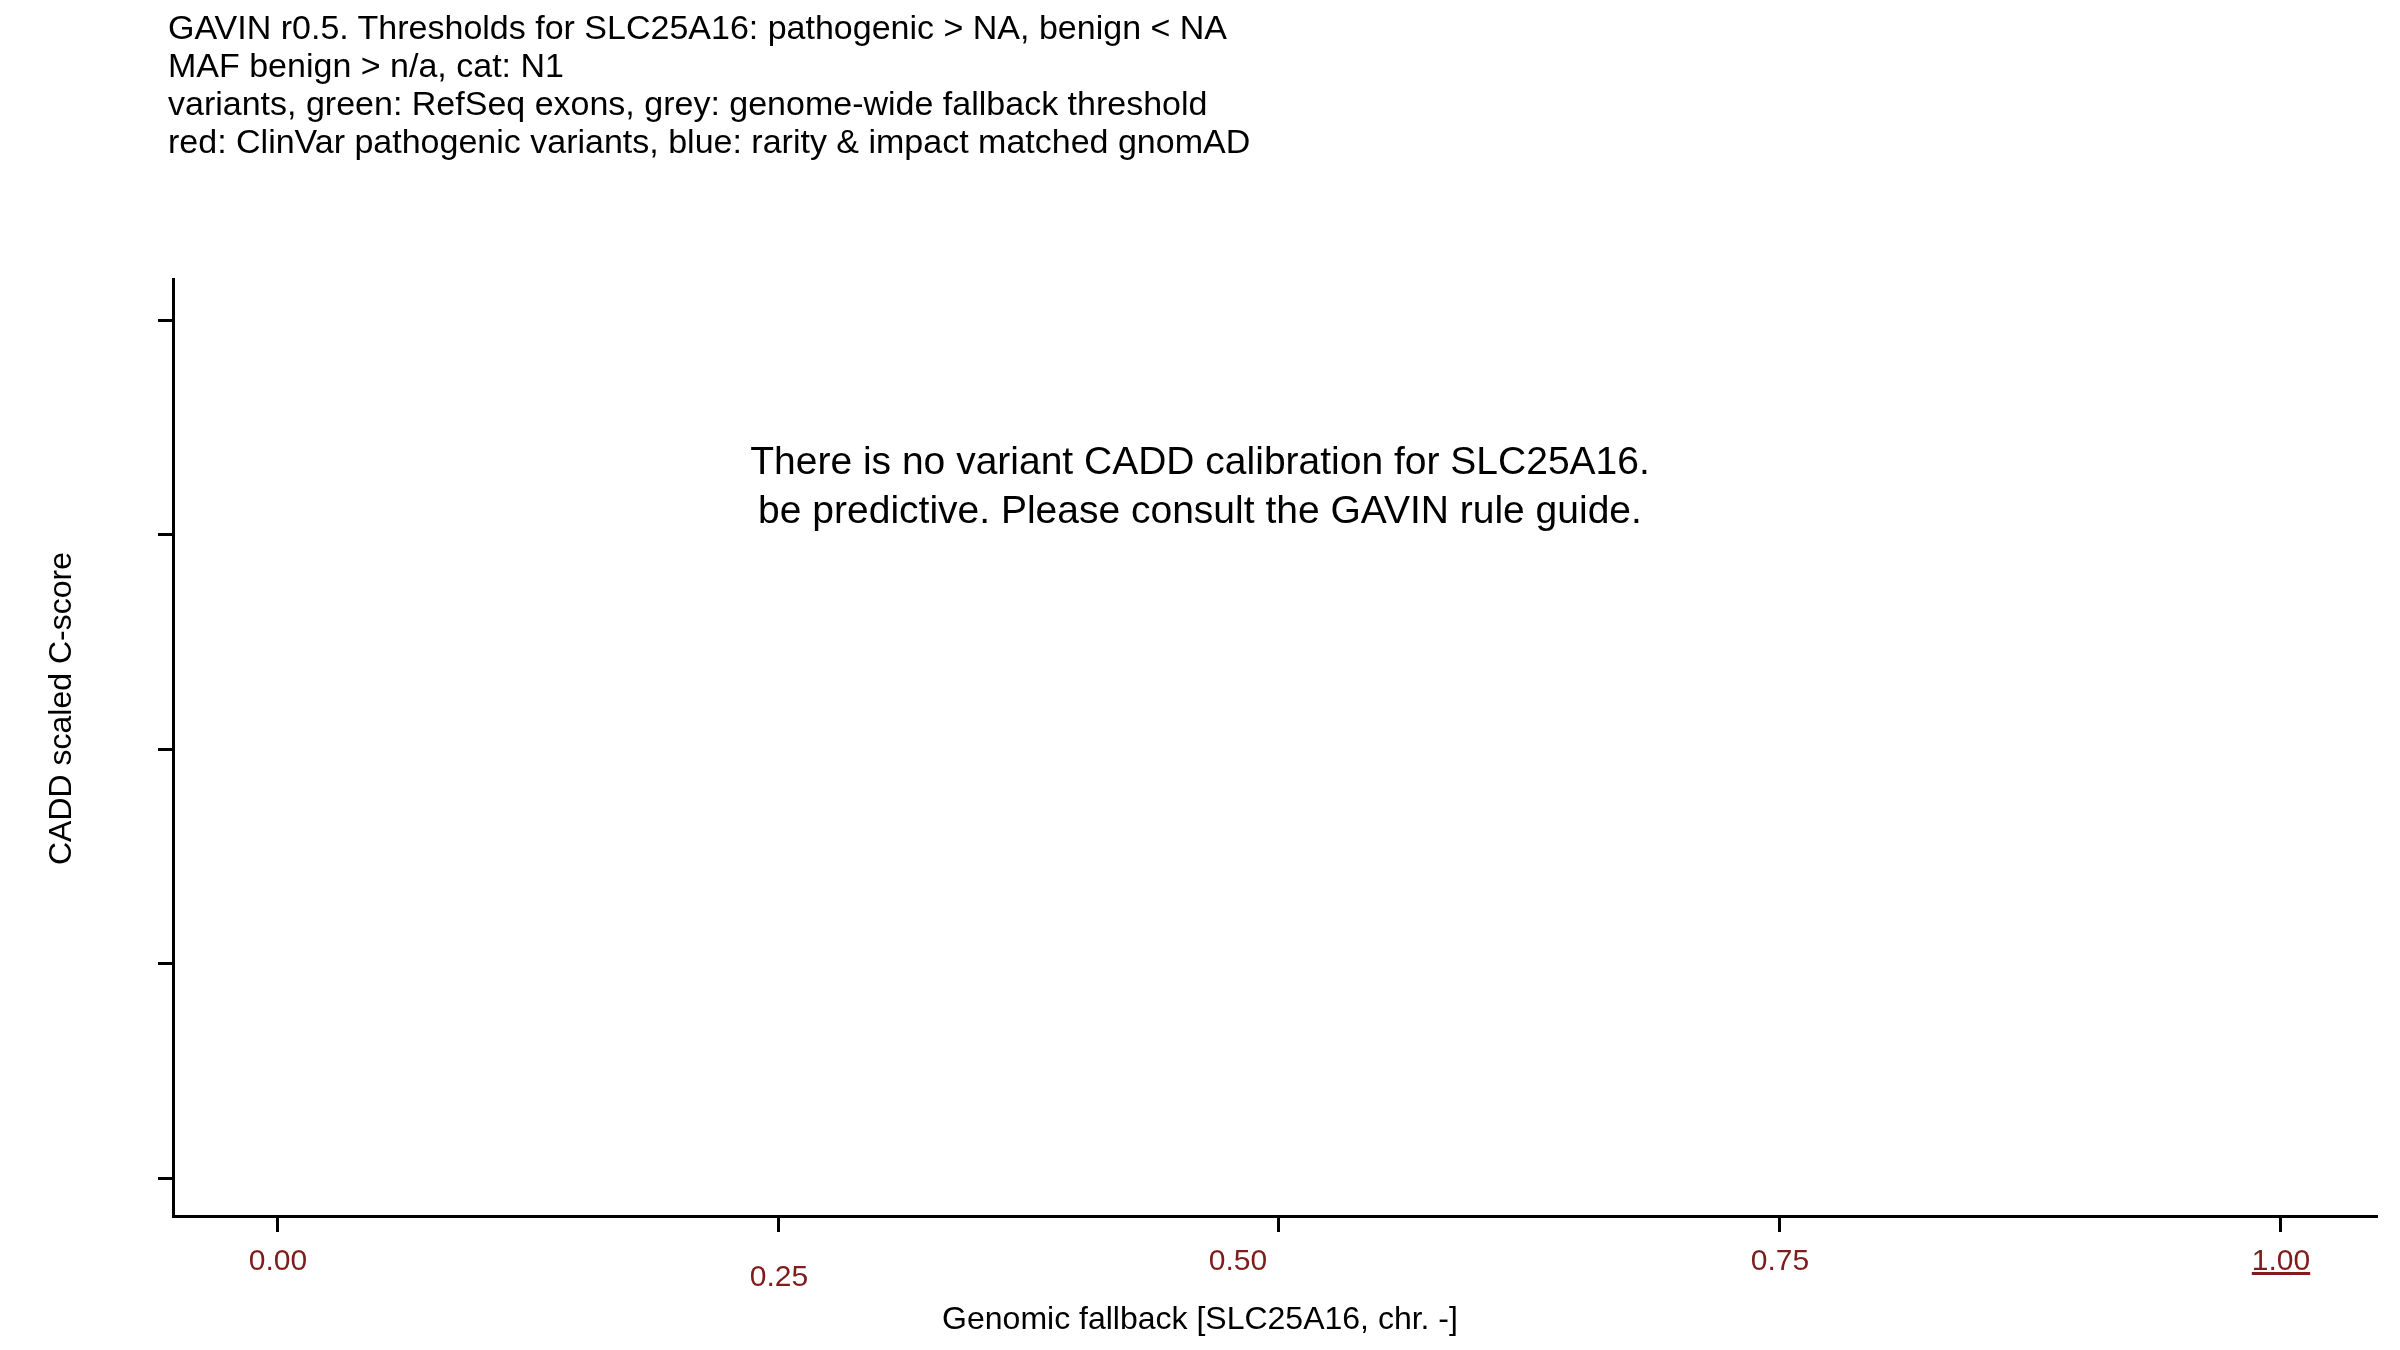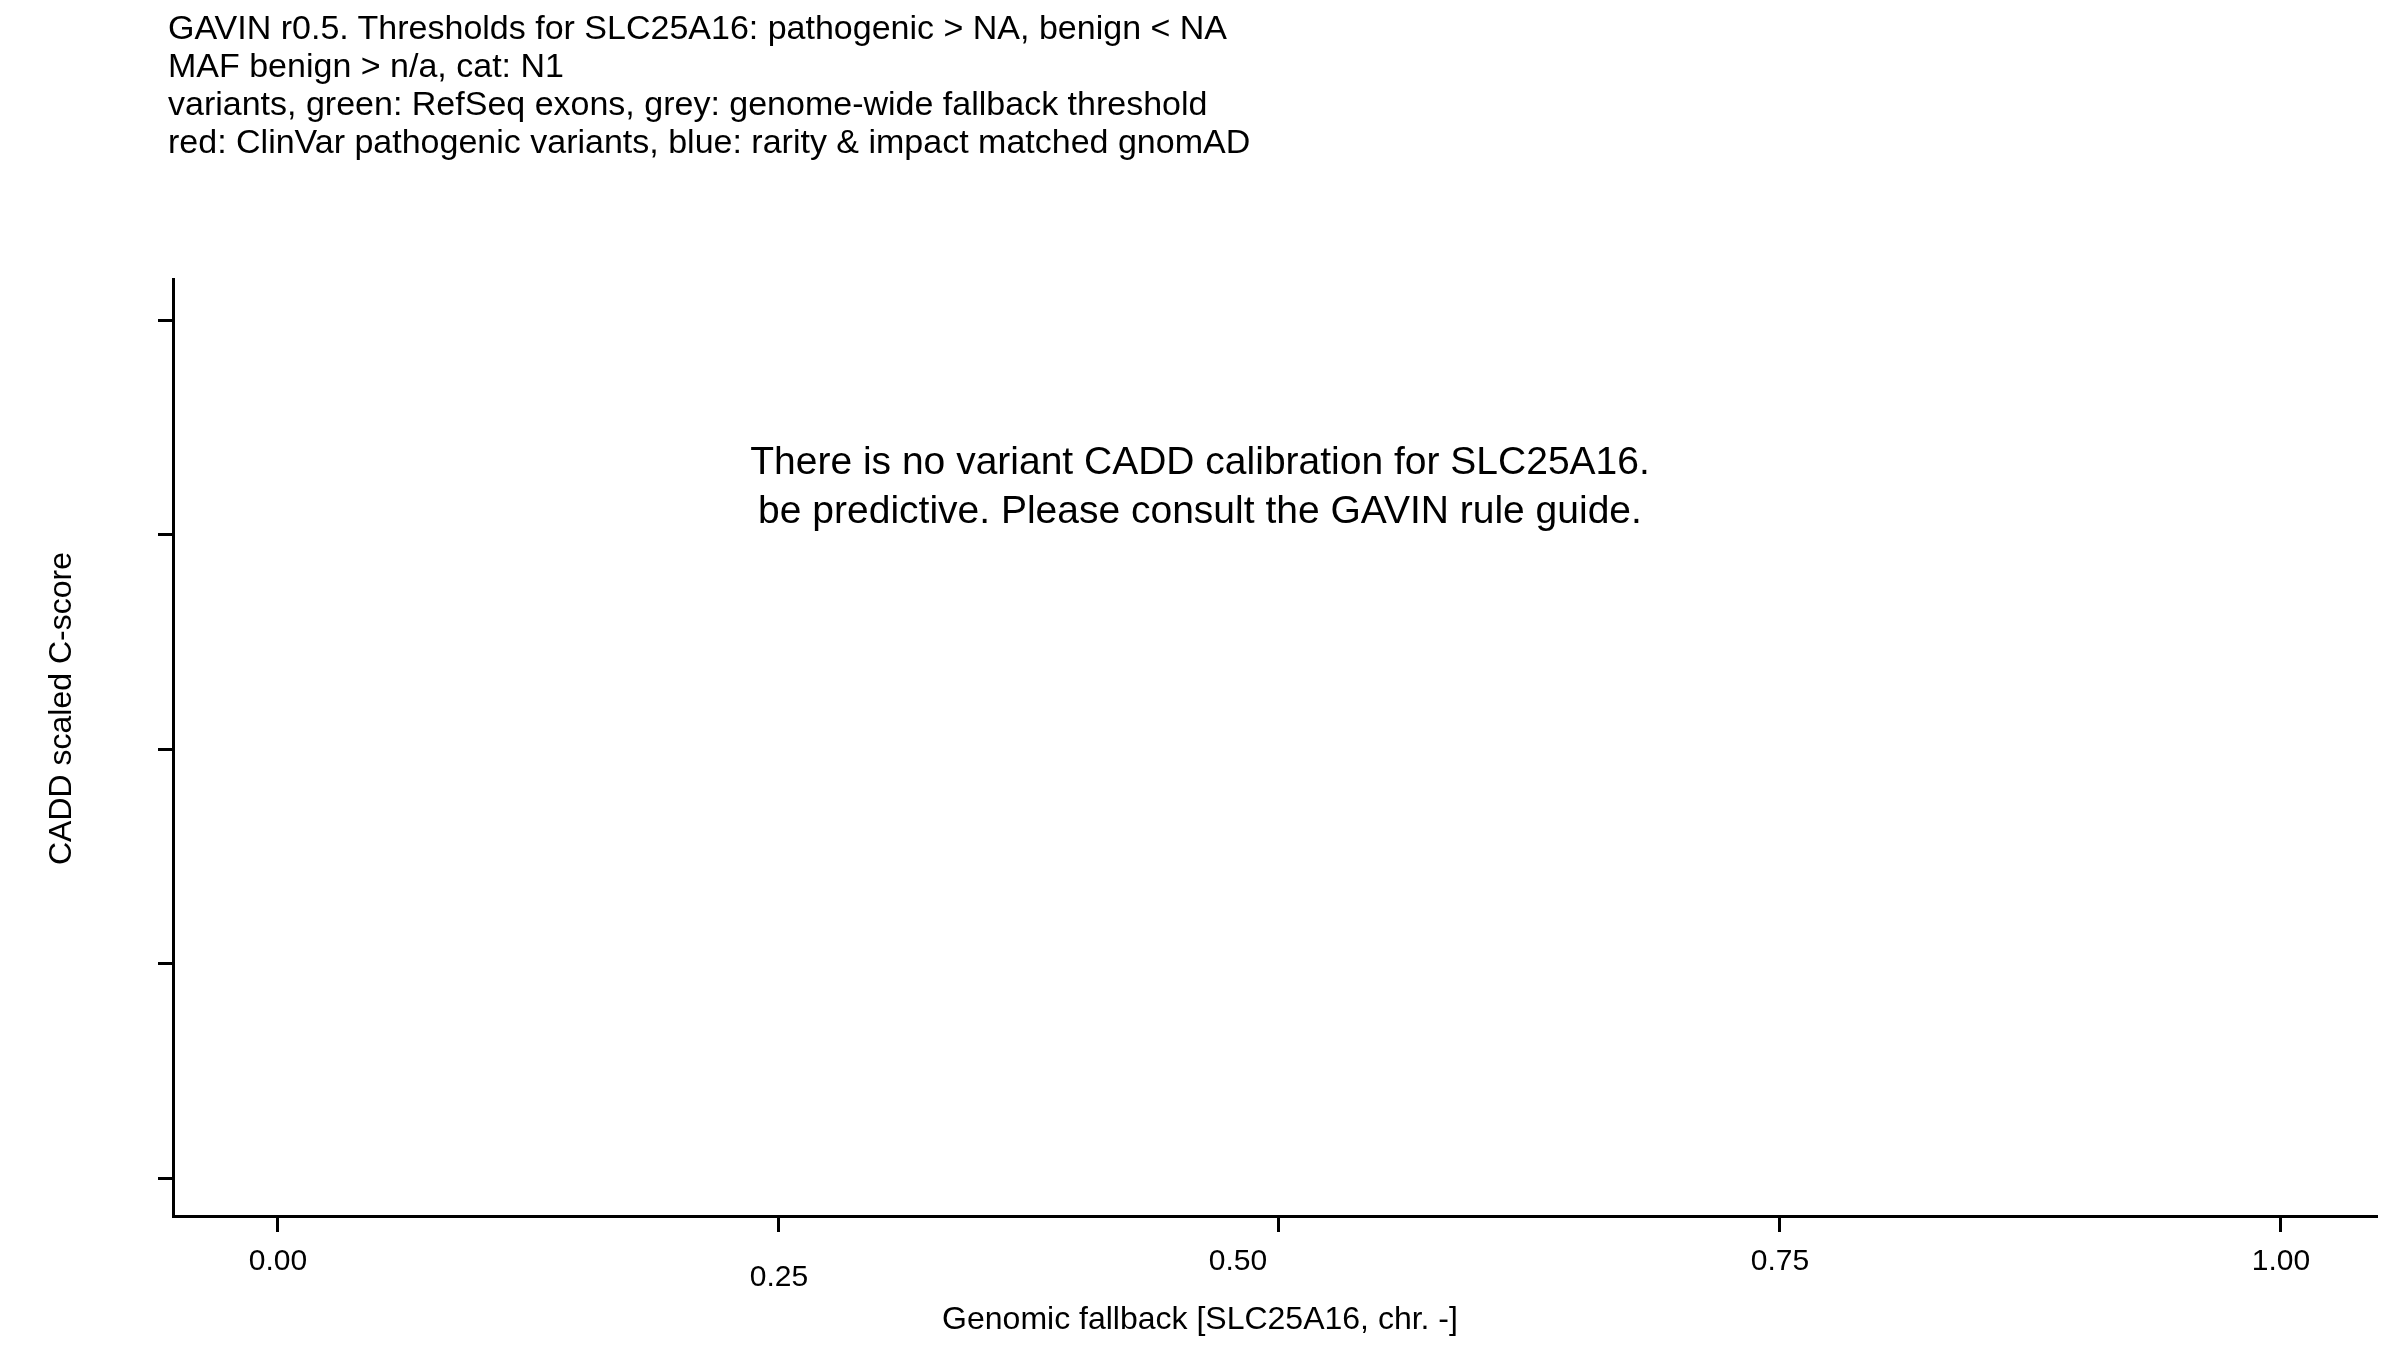--- a/index.html
+++ b/index.html
@@ -90,21 +90,21 @@
     position: absolute;
     top: 1218px;
     width: 3px;
     height: 14px;
     background: #000000;
   }
   .x-tick-label {
     position: absolute;
     top: 1243px;
     font-size: 30px;
-    color: #000000;
+    color: #7f1d1d;
     text-align: center;
     white-space: nowrap;
     width: 200px;
   }
   .x-axis-title {
     position: absolute;
     left: 0px;
     top: 1300px;
     width: 2400px;
     text-align: center;
@@ -156,21 +156,21 @@
   <div class="x-tick-mark" style="left:276px;"></div>
   <div class="x-tick-mark" style="left:777px;"></div>
   <div class="x-tick-mark" style="left:1277px;"></div>
   <div class="x-tick-mark" style="left:1778px;"></div>
   <div class="x-tick-mark" style="left:2279px;"></div>
 
   <div class="x-tick-label" style="left:178px;">0.00</div>
   <div class="x-tick-label" style="left:679px;margin-top:16px;">0.25</div>
   <div class="x-tick-label" style="left:1138px;text-align:center;">0.50</div>
   <div class="x-tick-label" style="left:1680px;">0.75</div>
-  <div class="x-tick-label" style="left:2181px;">1.00</div>
+  <div class="x-tick-label" style="left:2181px;text-decoration:underline;">1.00</div>
 
   <div class="x-axis-title">Genomic fallback [SLC25A16, chr. -]</div>
 
   <div class="annotation">
     <div class="annotation-line">There is no variant CADD calibration for SLC25A16.</div>
     <div class="annotation-line">be predictive. Please consult the GAVIN rule guide.</div>
   </div>
 
 </div>
 

